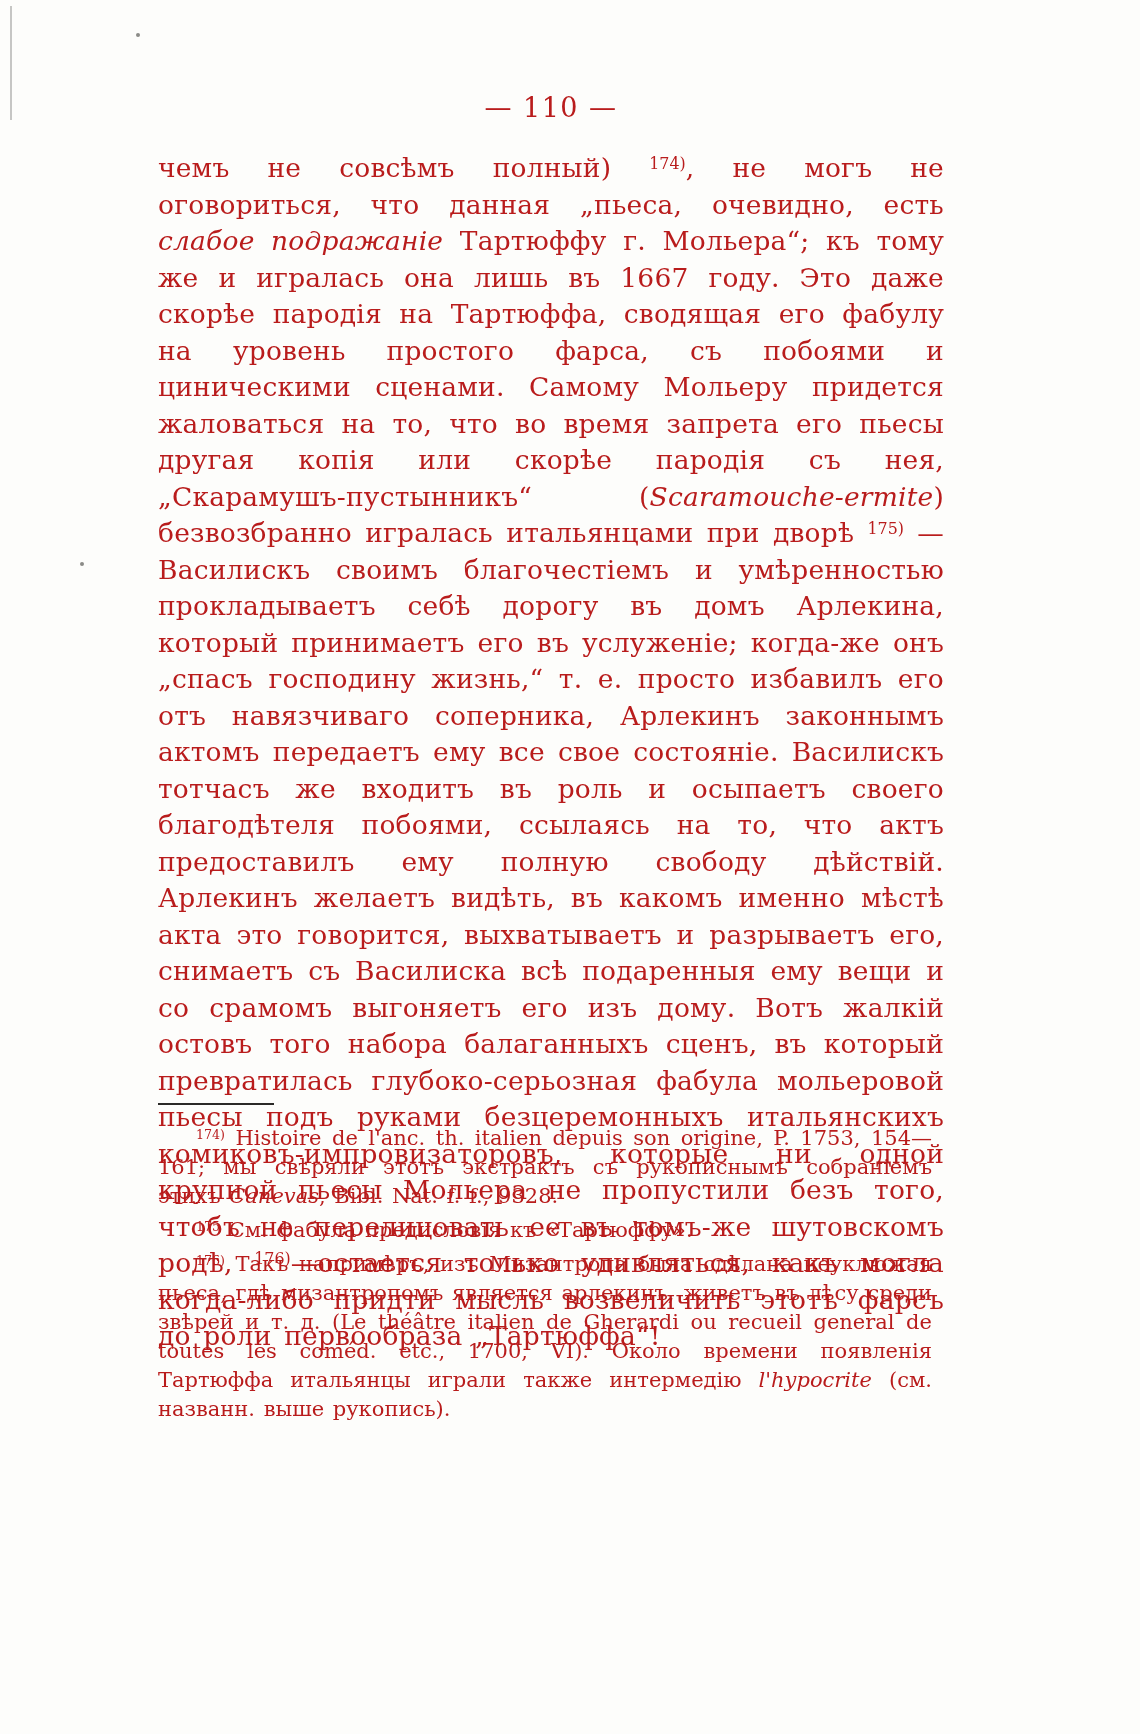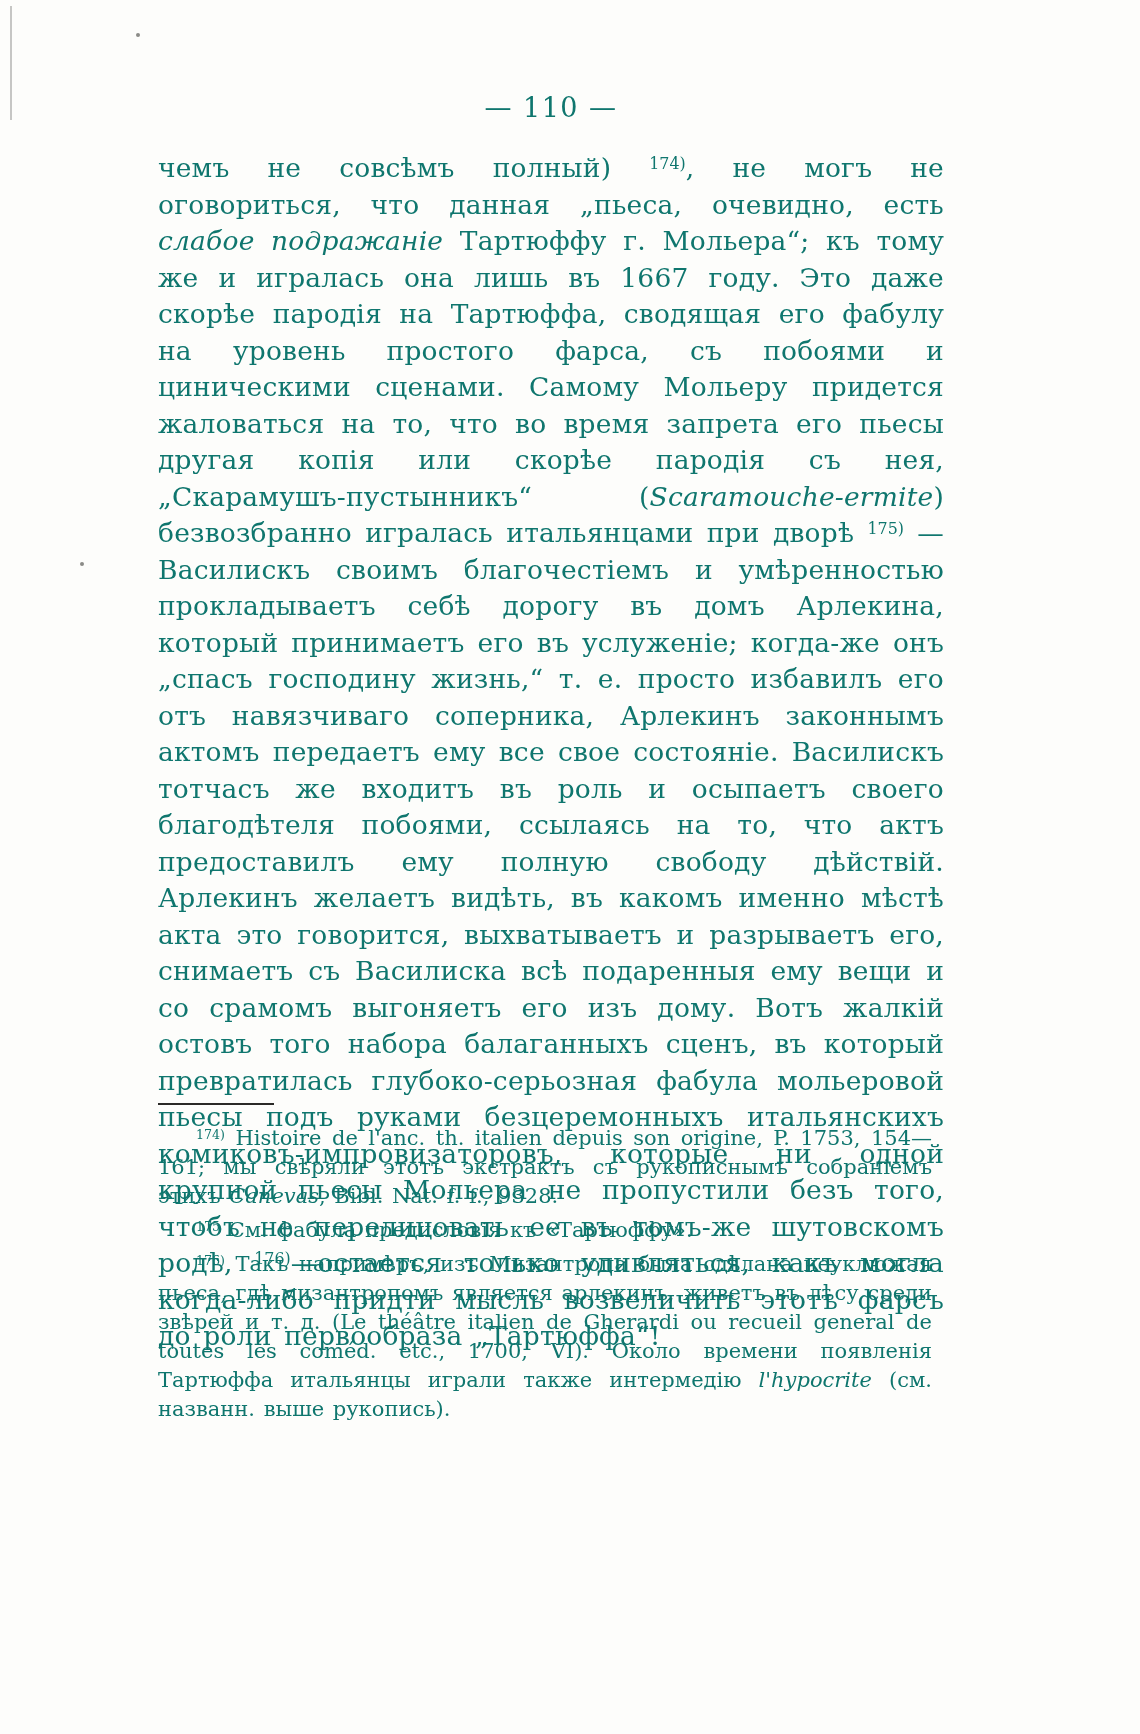--- a/index.html
+++ b/index.html
@@ -3,21 +3,21 @@
 <meta charset="utf-8">
 <style>
   html, body { margin: 0; padding: 0; background: #f6f5f2; }
   .page {
     position: relative;
     width: 1140px;
     height: 1734px;
     margin: 0 auto;
     background: #fdfdfb;
     font-family: "DejaVu Serif", serif;
-    color: #0f766e;
+    color: #b91c1c;
     overflow: hidden;
   }
   .artifact-line {
     position: absolute;
     left: 10px; top: 6px;
     width: 2px; height: 114px;
     background: #a9a9a6;
     opacity: .65;
   }
   .speck { position: absolute; width: 4px; height: 4px; border-radius: 50%; background: #8b8b87; }

